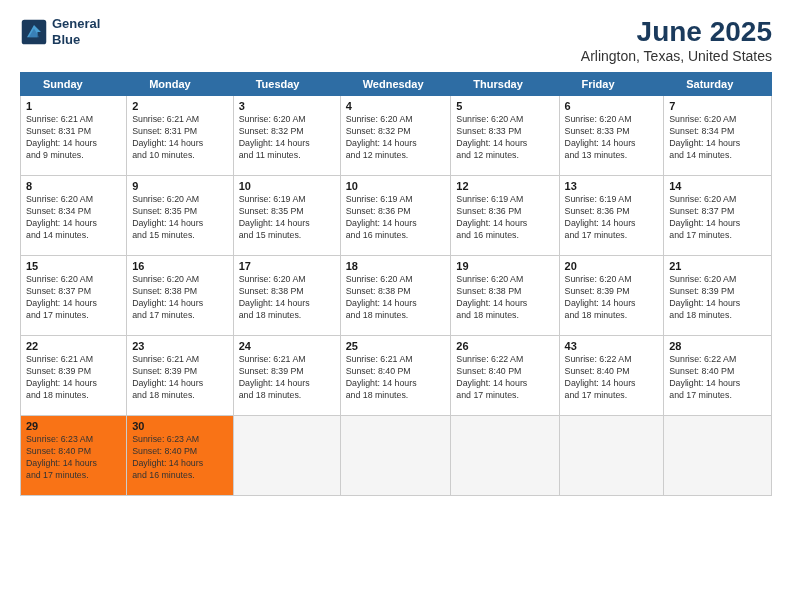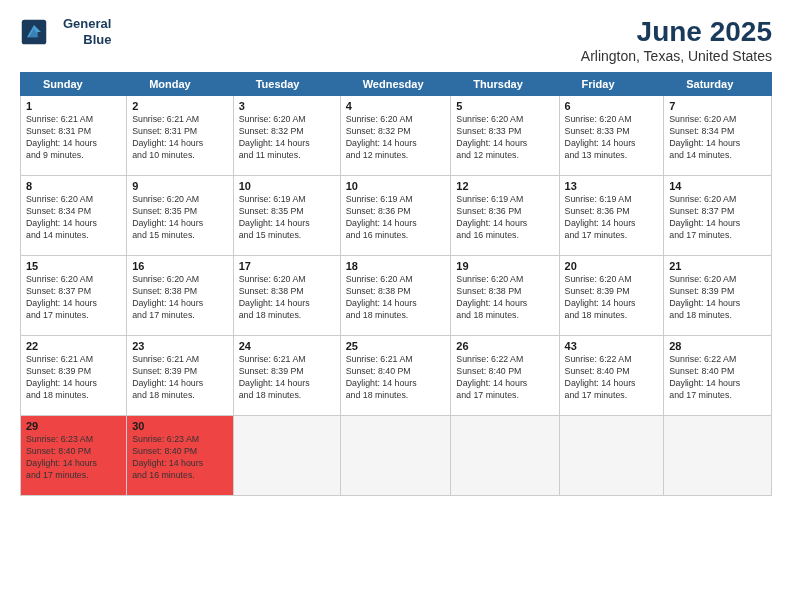--- a/index.html
+++ b/index.html
@@ -18,22 +18,21 @@
     }
     .header {
       display: flex;
       justify-content: space-between;
       align-items: flex-start;
       margin-bottom: 8px;
     }
     .logo {
       display: flex;
       align-items: center;
-      gap: 15px;
-      text-align: right;
+      gap: 4px;
     }
     .logo-text {
       font-size: 13px;
       font-weight: bold;
       color: #1a3a5c;
       line-height: 1.2;
     }
     .logo-icon {
       width: 28px;
       height: 28px;
@@ -67,21 +66,21 @@
     .calendar td {
       border: 1px solid #ccc;
       vertical-align: top;
       padding: 4px 5px;
       width: 112px;
       min-height: 70px;
       height: 80px;
       background: #fff;
     }
     .calendar tr:last-child td {
-      background: #ef4444;
+      background: #f97316;
     }
     .day-num {
       font-size: 11px;
       font-weight: bold;
       color: #1a1a1a;
       display: block;
       margin-bottom: 2px;
     }
     .day-info {
       color: #333;

